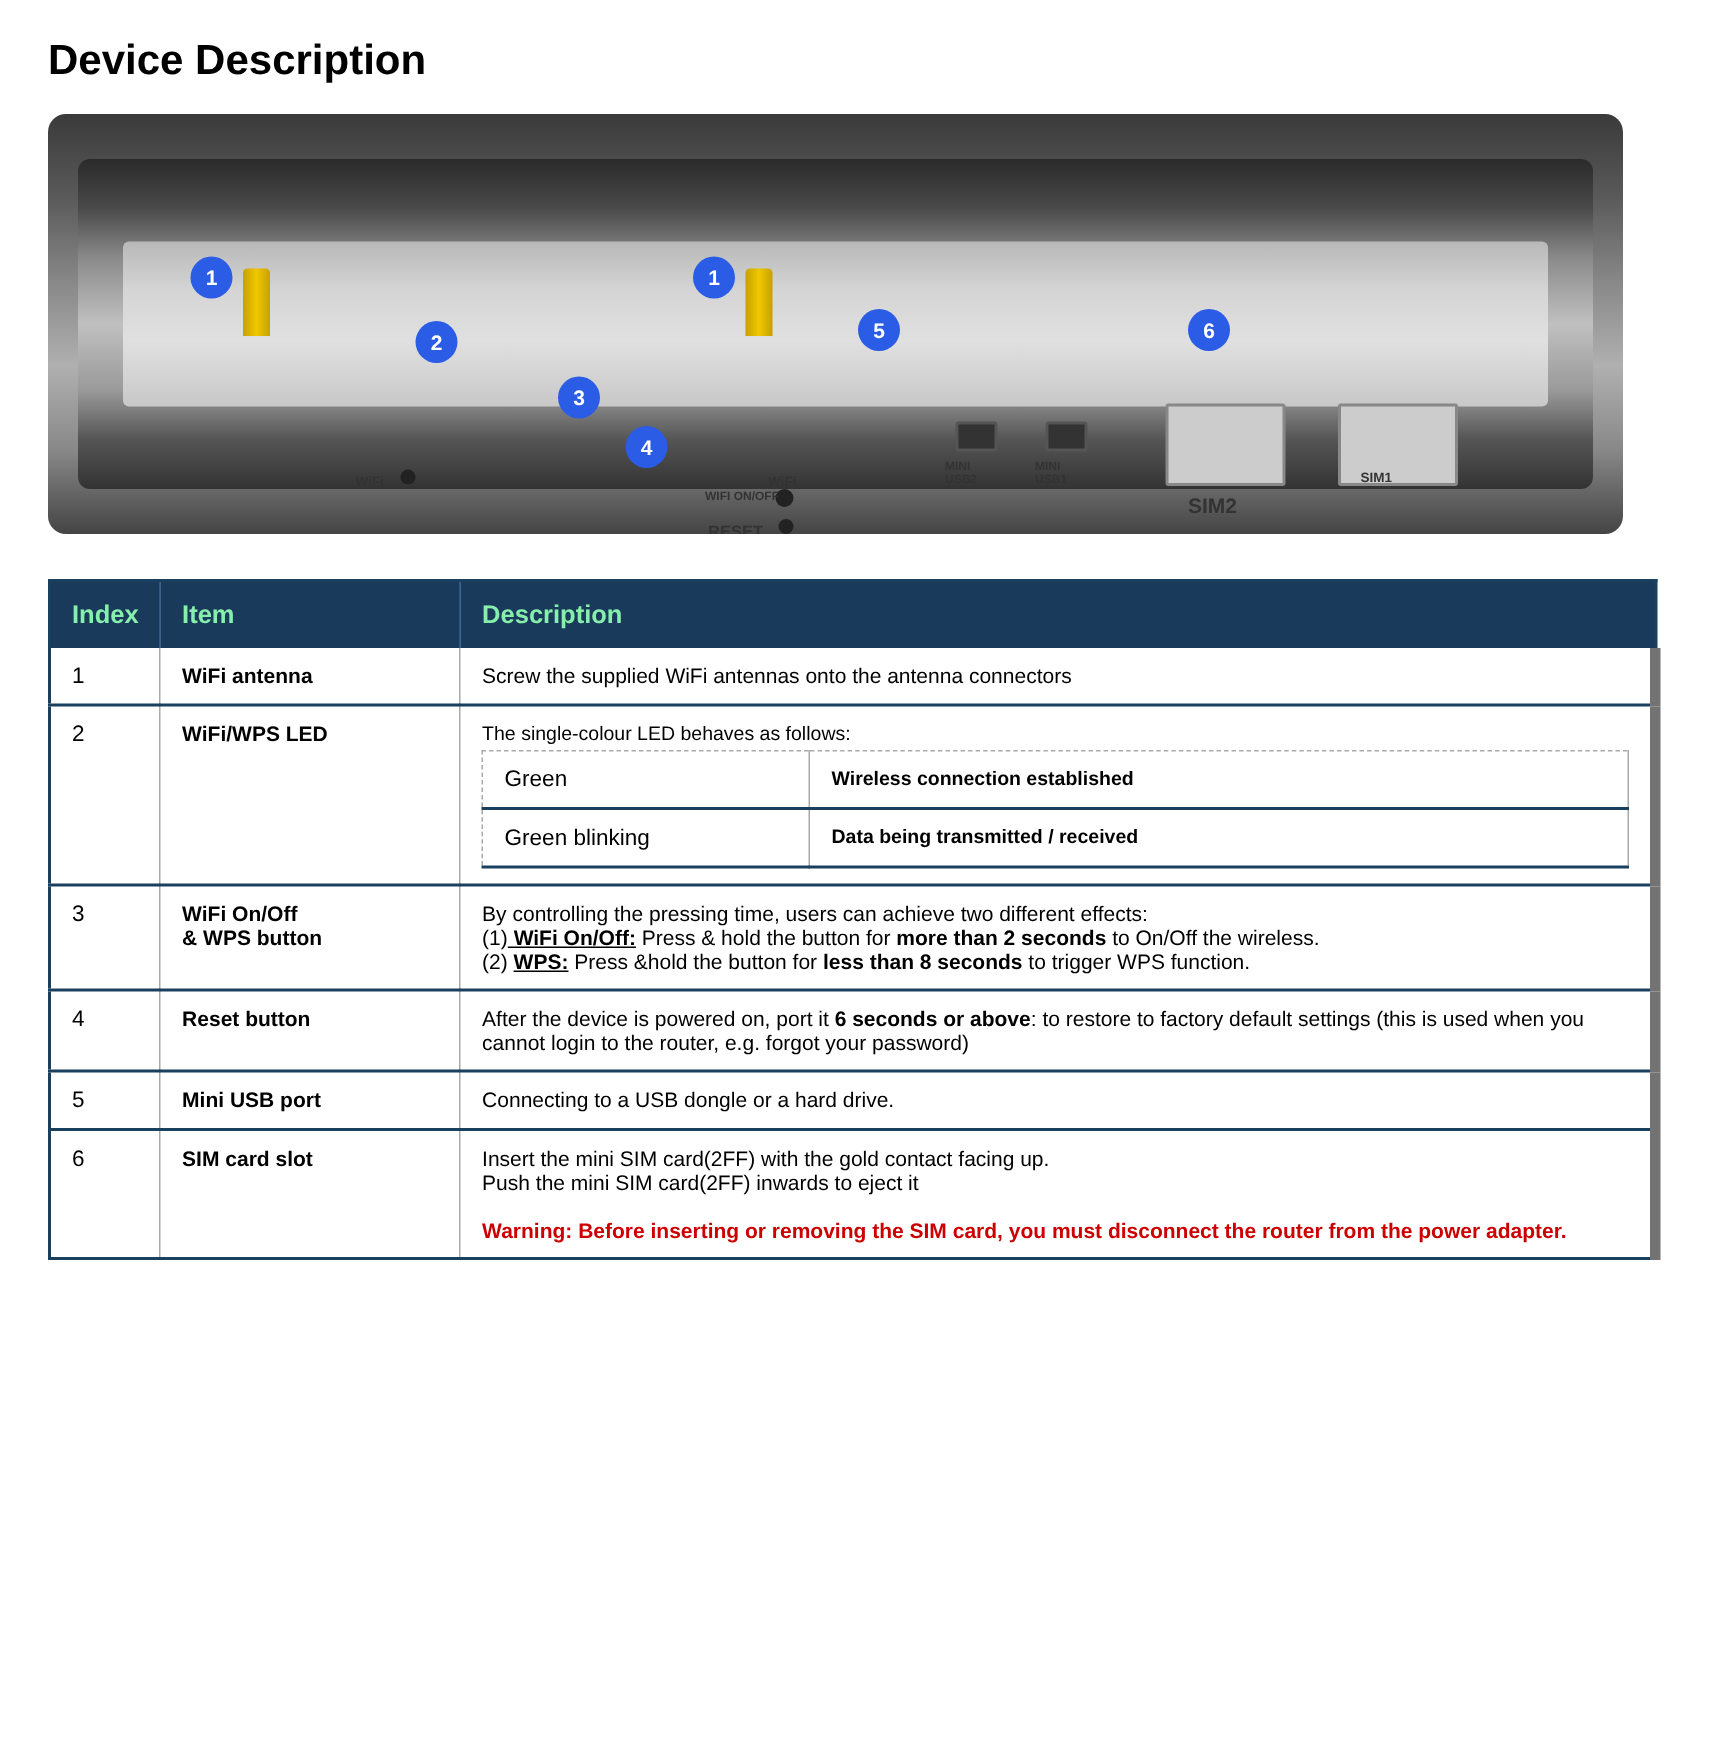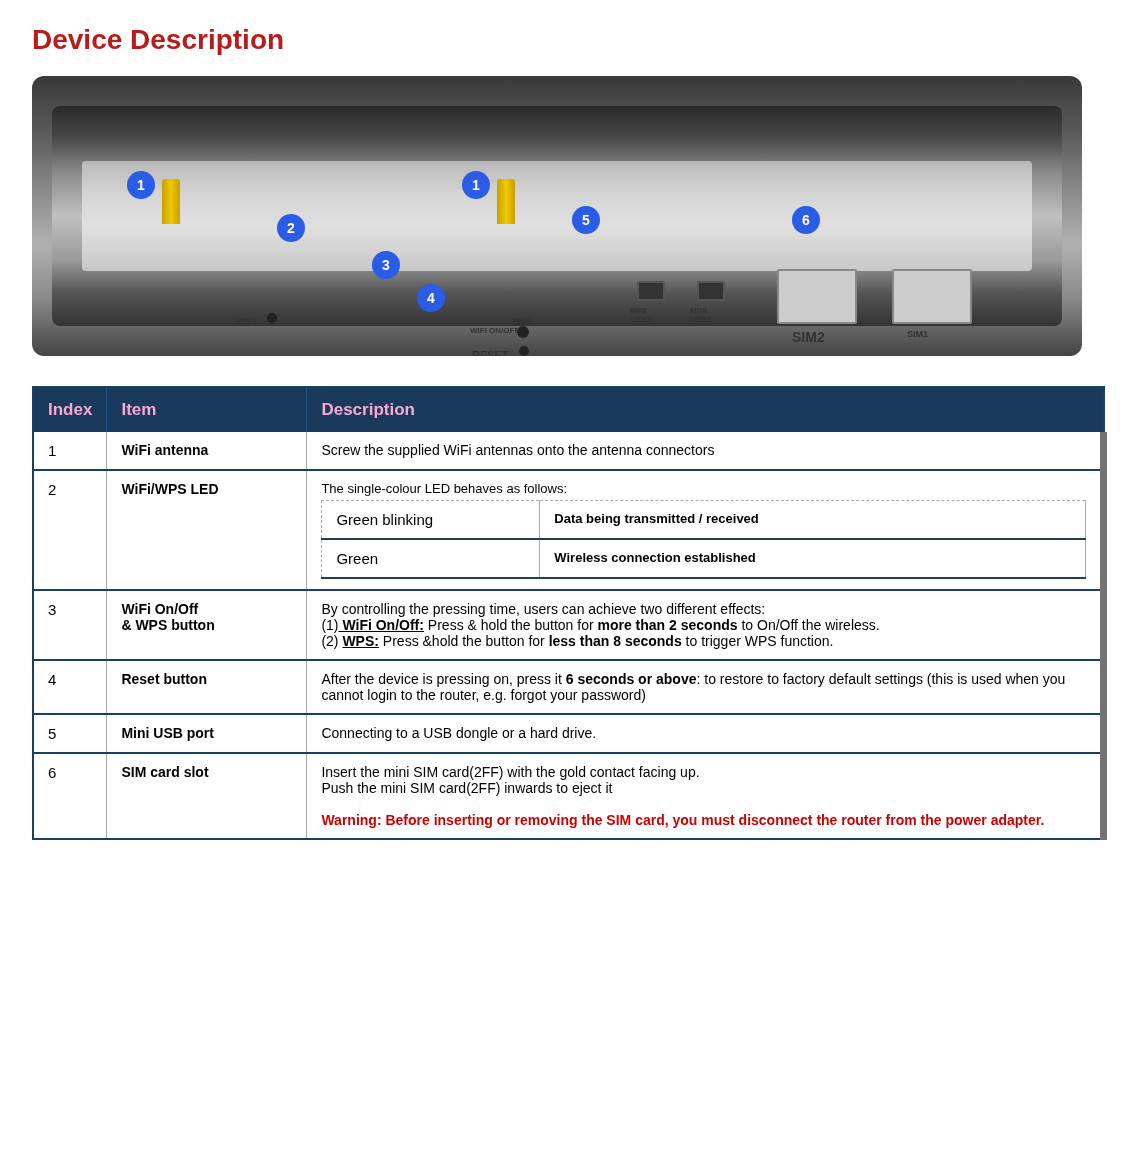--- a/index.html
+++ b/index.html
@@ -8,21 +8,21 @@
       font-size: 14px;
       background: #fff;
       color: #000;
       padding: 24px 32px;
       max-width: 1139px;
     }
 
     h1.page-title {
       font-size: 28px;
       font-weight: bold;
-      color: #b91c1c;
+      color: #000000;
       margin-bottom: 20px;
     }
 
     .device-image-container {
       margin-bottom: 30px;
       position: relative;
       width: 100%;
       max-width: 1050px;
     }
 
@@ -160,21 +160,21 @@
 
     
     .desc-table {
       width: 100%;
       border-collapse: collapse;
       border: 2px solid #1a4060;
     }
 
     .desc-table thead tr {
       background: #1a3a5c;
-      color: #f9a8d4;
+      color: #86efac;
     }
 
     .desc-table thead th {
       padding: 12px 14px;
       font-size: 17px;
       font-weight: bold;
       text-align: left;
       border-right: 1px solid #2a5a8c;
     }
 
@@ -255,21 +255,21 @@
         <div class="sim-slot sim2"></div>
         <div class="sim-slot sim1"></div>
 
         <span class="port-label" style="left:155px; top:155px;">WiFi</span>
         <span class="port-label" style="left:430px; top:155px;">WiFi</span>
         <span class="port-label" style="left:388px; top:165px; font-size:8px;">WIFI ON/OFF</span>
         <span class="port-label" style="left:390px; top:188px; font-size:11px;">RESET</span>
         <span class="port-label" style="left:548px; top:145px; font-size:8px;">MINI<br>USB2</span>
         <span class="port-label" style="left:608px; top:145px; font-size:8px;">MINI<br>USB1</span>
         <span class="port-label" style="left:710px; top:168px; font-size:14px;">SIM2</span>
-        <span class="port-label" style="left:825px; top:168px; font-size:9px;">SIM1</span>
+        <span class="port-label" style="left:825px; top:152px; font-size:9px;">SIM1</span>
       </div>
 
       <div class="badge badge-1a">1</div>
       <div class="badge badge-1b">1</div>
       <div class="badge badge-2">2</div>
       <div class="badge badge-3">3</div>
       <div class="badge badge-4">4</div>
       <div class="badge badge-5">5</div>
       <div class="badge badge-6">6</div>
     </div>
@@ -293,26 +293,26 @@
     </tr>
 
     <tr>
       <td>2</td>
       <td>WiFi/WPS LED</td>
       <td>
         <div class="top-text">The single-colour LED behaves as follows:</div>
         <table class="inner-table">
           <tbody>
               <tr>
+            <td>Green</td>
+            <td>Wireless connection established</td>
+          </tr>
+          <tr>
             <td>Green blinking</td>
             <td>Data being transmitted / received</td>
-          </tr>
-          <tr>
-            <td>Green</td>
-            <td>Wireless connection established</td>
           </tr>
         </tbody>
           </table>
       </td>
     </tr>
 
     <tr>
       <td>3</td>
       <td>WiFi On/Off<br>&amp; WPS button</td>
       <td>
@@ -323,21 +323,21 @@
         <span>
           <span>(2) </span><span class="bold-text underline-text">WPS:</span><span> Press &amp;hold the button for </span><span class="bold-text">less than 8 seconds</span><span> to trigger WPS function.</span>
         </span>
       </td>
     </tr>
 
     <tr>
       <td>4</td>
       <td>Reset button</td>
       <td>
-        <span>After the device is pressing on, press it </span><span class="bold-text">6 seconds or above</span><span>: to restore to factory default settings (this is used when you cannot login to the router, e.g. forgot your password)</span>
+        <span>After the device is powered on, port it </span><span class="bold-text">6 seconds or above</span><span>: to restore to factory default settings (this is used when you cannot login to the router, e.g. forgot your password)</span>
       </td>
     </tr>
 
     <tr>
       <td>5</td>
       <td>Mini USB port</td>
       <td>Connecting to a USB dongle or a hard drive.</td>
     </tr>
 
     <tr>

